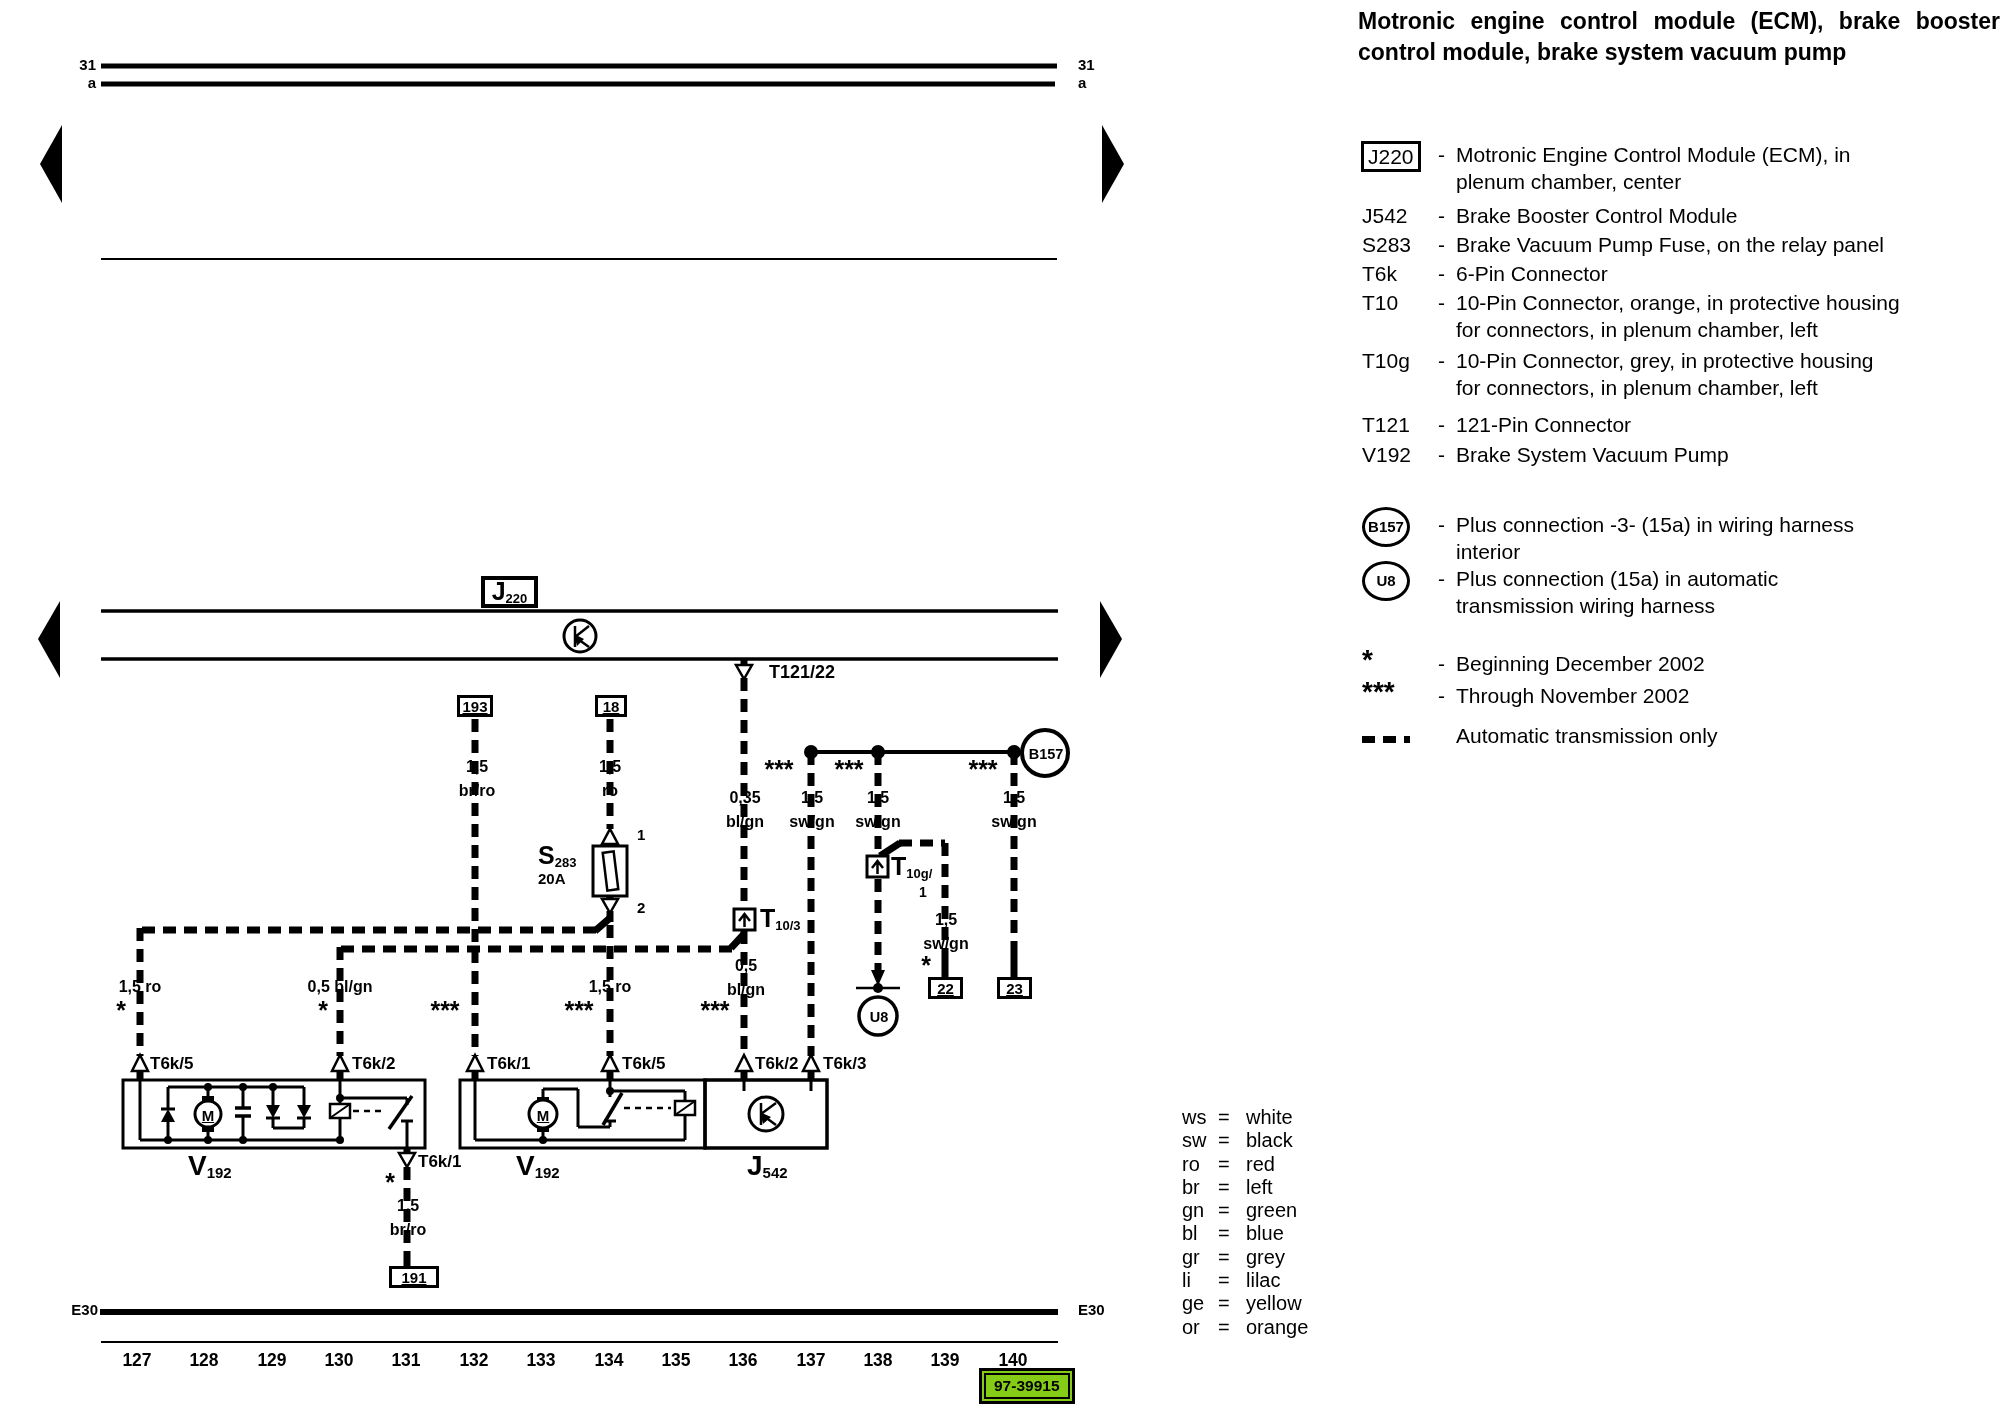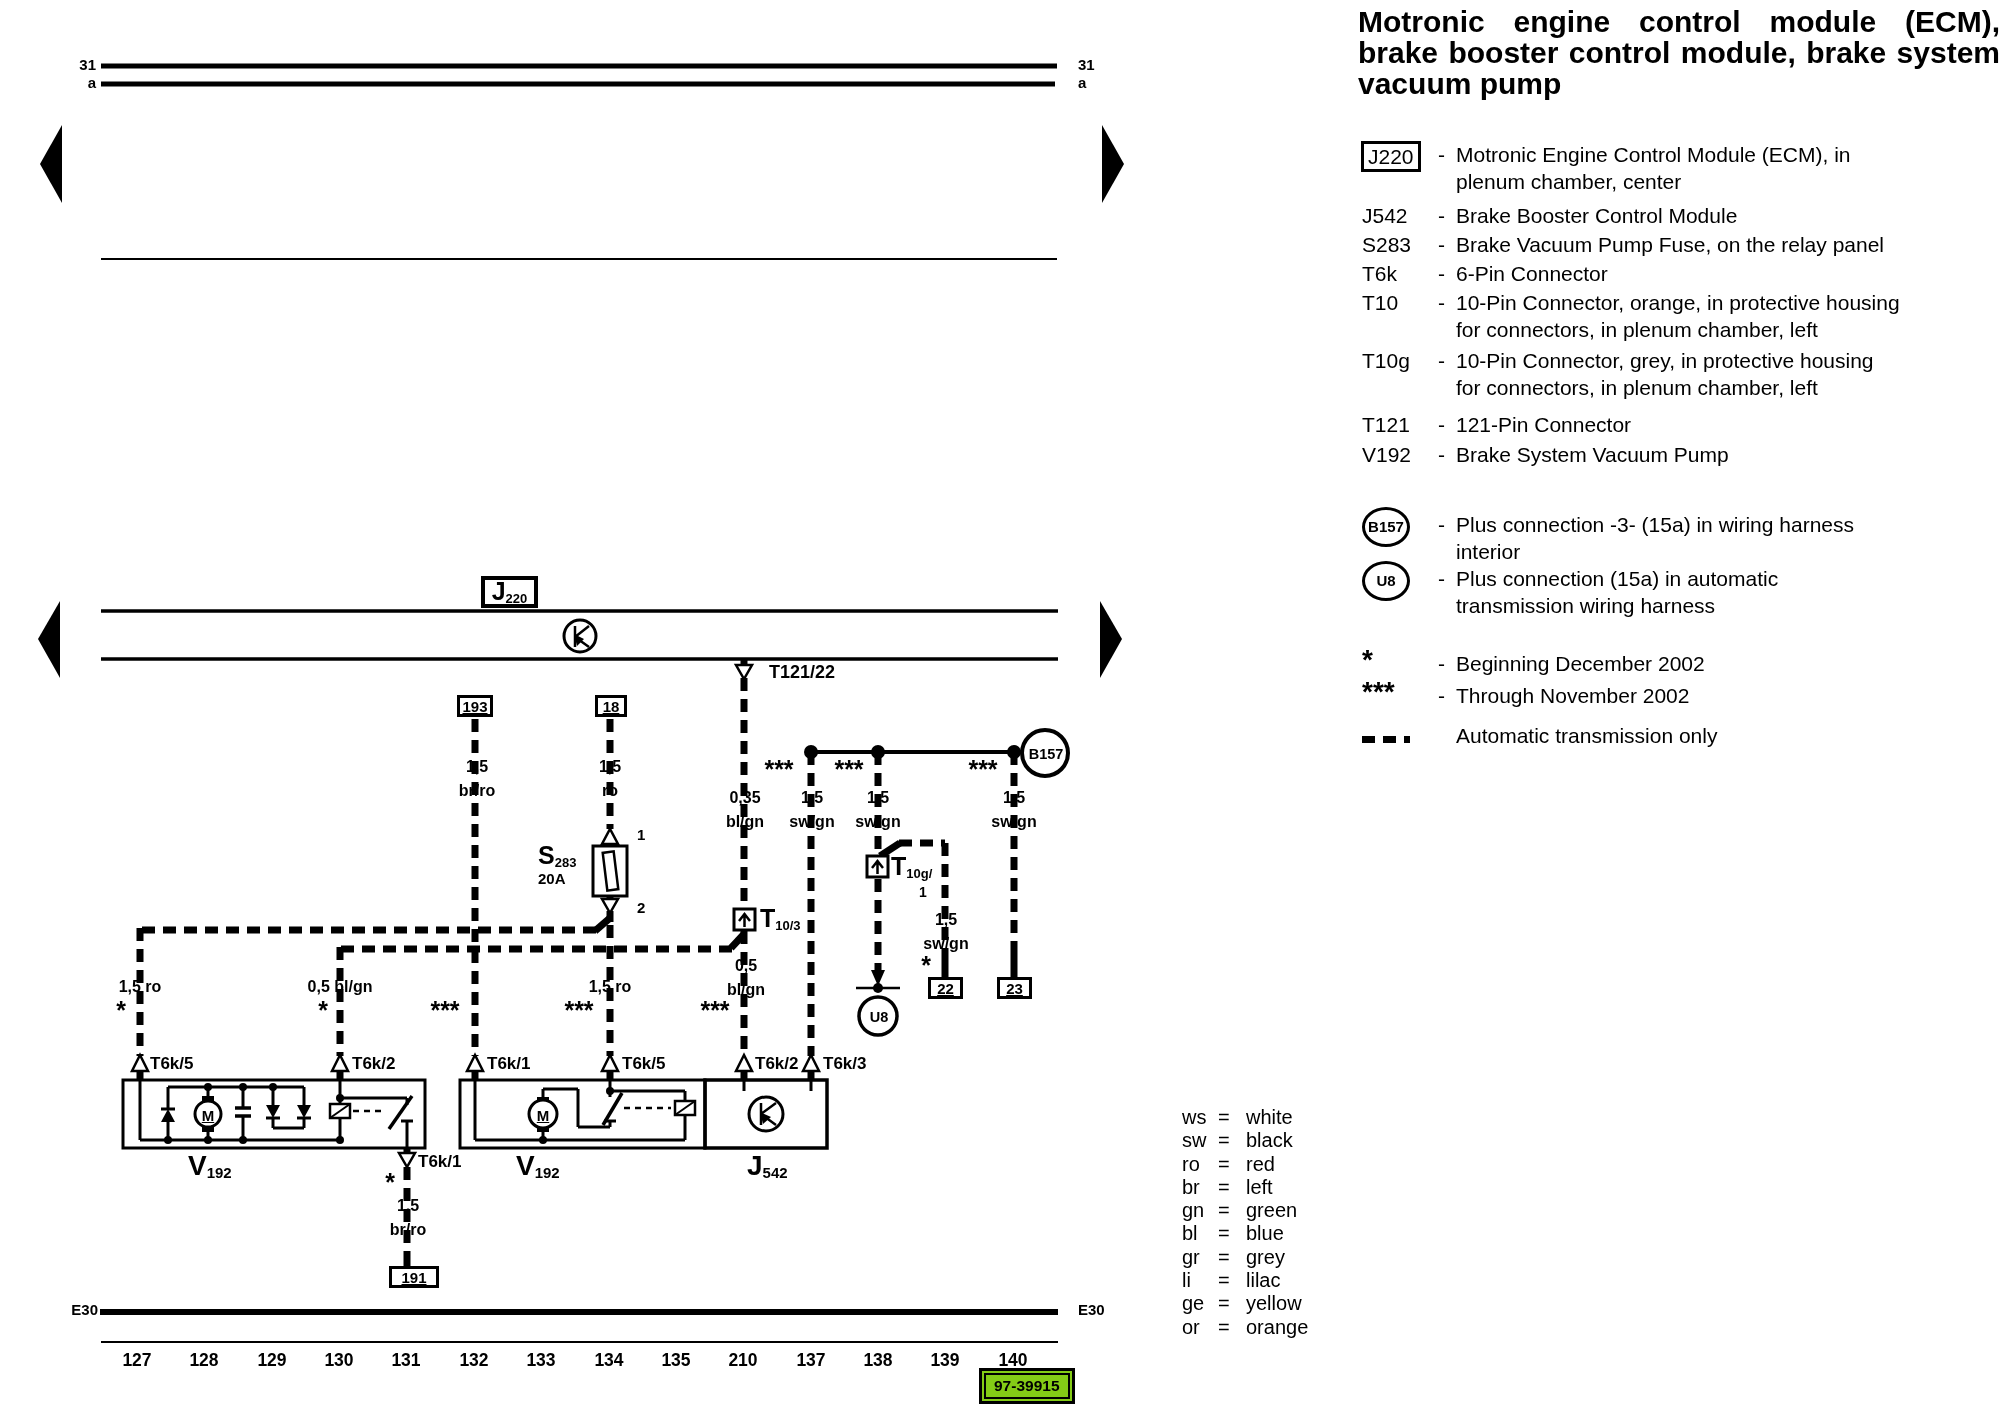--- a/index.html
+++ b/index.html
@@ -23,21 +23,21 @@
   .comp{position:absolute;font-weight:bold;line-height:1;}
   .comp .L{font-size:25px;}
   .comp .S{font-size:13px;vertical-align:-3px;letter-spacing:0;}
   .comp.big .L{font-size:28px;}
   .comp.big .S{font-size:15px;vertical-align:-3px;}
   .j220box{position:absolute;border:4px solid #000;box-sizing:border-box;background:#fff;
            display:flex;align-items:center;justify-content:center;}
   .circletxt{position:absolute;font-weight:bold;text-align:center;}
 
   
-  .title{position:absolute;left:1358px;top:6px;width:642px;font-size:30px;font-weight:bold;
+  .title{position:absolute;left:1358px;top:6px;width:642px;font-size:23px;font-weight:bold;
          line-height:31px;text-align:justify;}
   .lrow{position:absolute;left:1362px;width:640px;display:flex;align-items:flex-start;
         font-size:21px;line-height:27px;}
   .lcode{flex:0 0 76px;}
   .lcodebox{display:inline-block;border:3px solid #000;padding:0 4px;line-height:25px;margin-left:-1px;}
   .ldash{flex:0 0 18px;}
   .ldesc{flex:1;white-space:pre-line;}
   .lcircle{display:inline-block;border:3px solid #000;border-radius:50%;min-width:36px;
            height:34px;line-height:34px;text-align:center;font-size:15px;font-weight:bold;
            padding:0 3px;margin-top:-7px;box-sizing:content-box;}
@@ -359,21 +359,21 @@
 
 <div class="track" style="left:115px;top:1350px">127</div>
 <div class="track" style="left:182px;top:1350px">128</div>
 <div class="track" style="left:250px;top:1350px">129</div>
 <div class="track" style="left:317px;top:1350px">130</div>
 <div class="track" style="left:384px;top:1350px">131</div>
 <div class="track" style="left:452px;top:1350px">132</div>
 <div class="track" style="left:519px;top:1350px">133</div>
 <div class="track" style="left:587px;top:1350px">134</div>
 <div class="track" style="left:654px;top:1350px">135</div>
-<div class="track" style="left:721px;top:1350px">210</div>
+<div class="track" style="left:721px;top:1350px">136</div>
 <div class="track" style="left:789px;top:1350px">137</div>
 <div class="track" style="left:856px;top:1350px">138</div>
 <div class="track" style="left:923px;top:1350px">139</div>
 <div class="track" style="left:991px;top:1350px">140</div>
 
 <div class="dnum-outer">
   <div class="dnum-inner">97-39915</div>
 </div>
 
 <div class="title">Motronic engine control module (ECM), brake booster control module, brake system vacuum pump</div>

